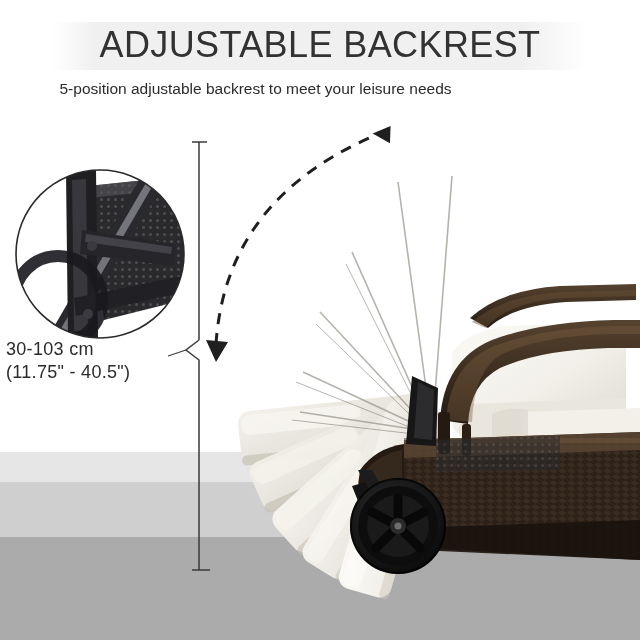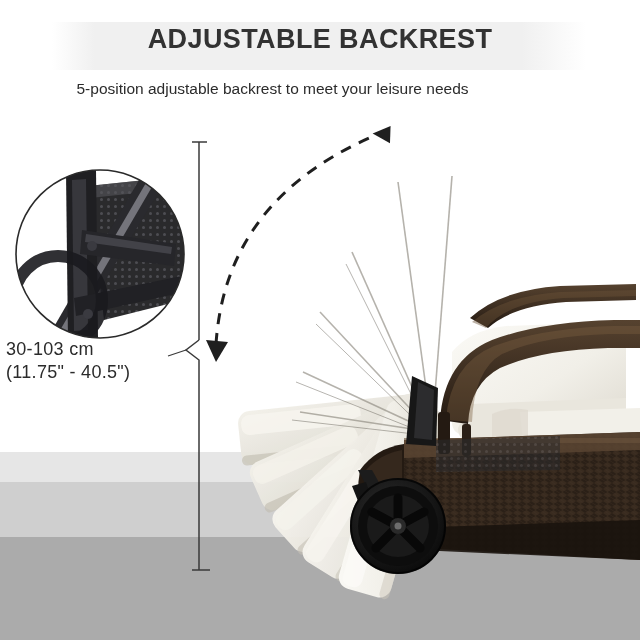--- a/index.html
+++ b/index.html
@@ -40,29 +40,29 @@
       rgba(240,240,240,1) 8%,
       rgba(240,240,240,1) 88%,
       rgba(240,240,240,0) 100%);
   }
   .title-text {
     position: absolute;
     left: 0;
     top: 24px;
     width: 640px;
     text-align: center;
-    font-size: 27px;
-    font-weight: 700;
+    font-size: 36px;
+    font-weight: 400;
     letter-spacing: 0.4px;
     color: #323232;
     white-space: nowrap;
   }
   .subtitle-text {
     position: absolute;
-    left: 17px;
+    left: 0;
     top: 80px;
     width: 511px;
     text-align: center;
     font-size: 15.5px;
     font-weight: 400;
     color: #2b2b2b;
     white-space: nowrap;
   }
 
   

